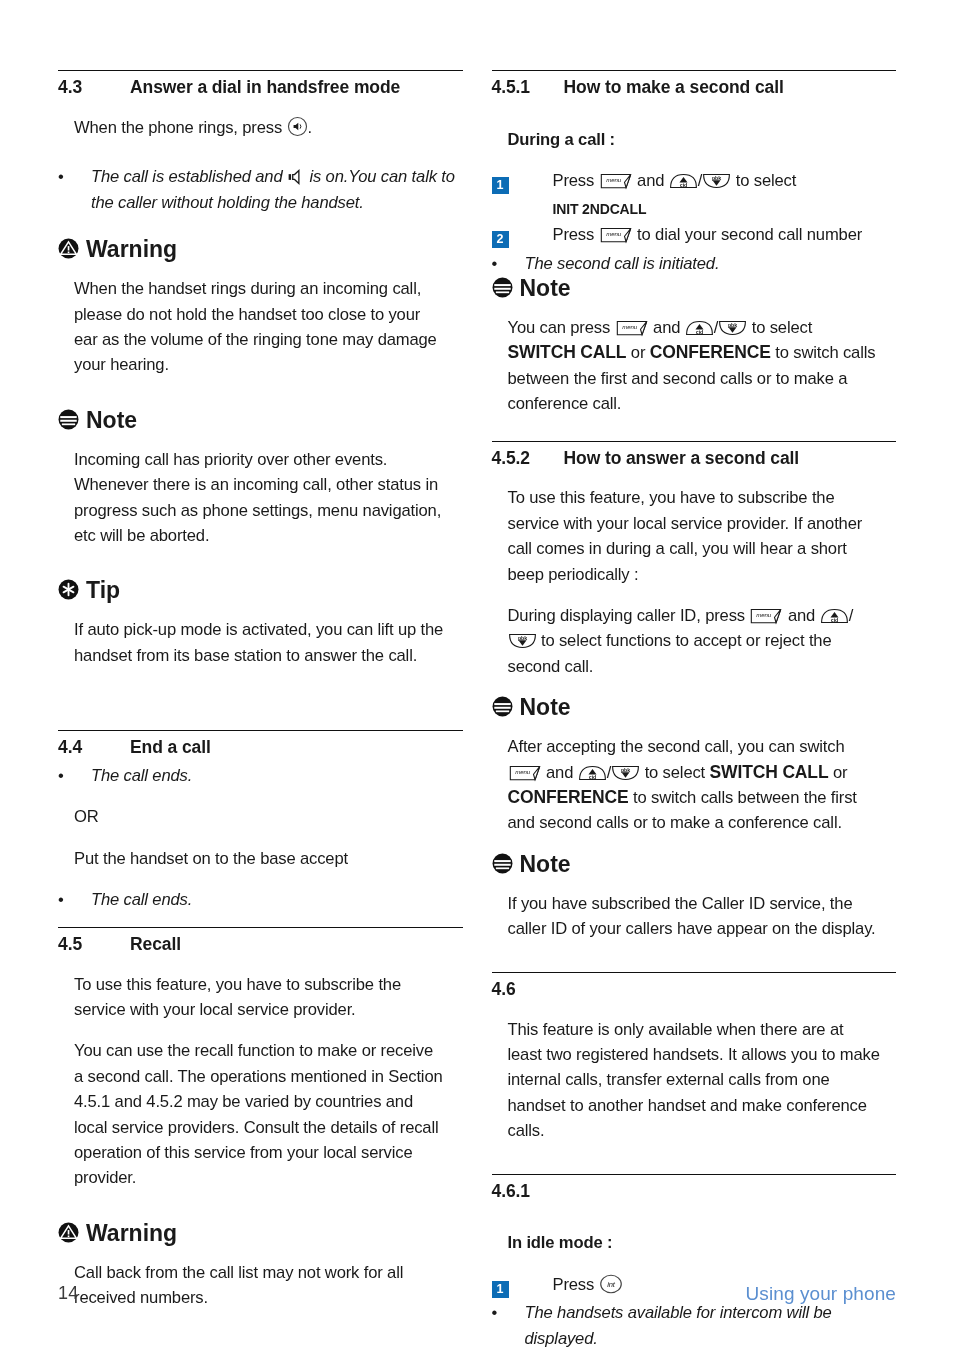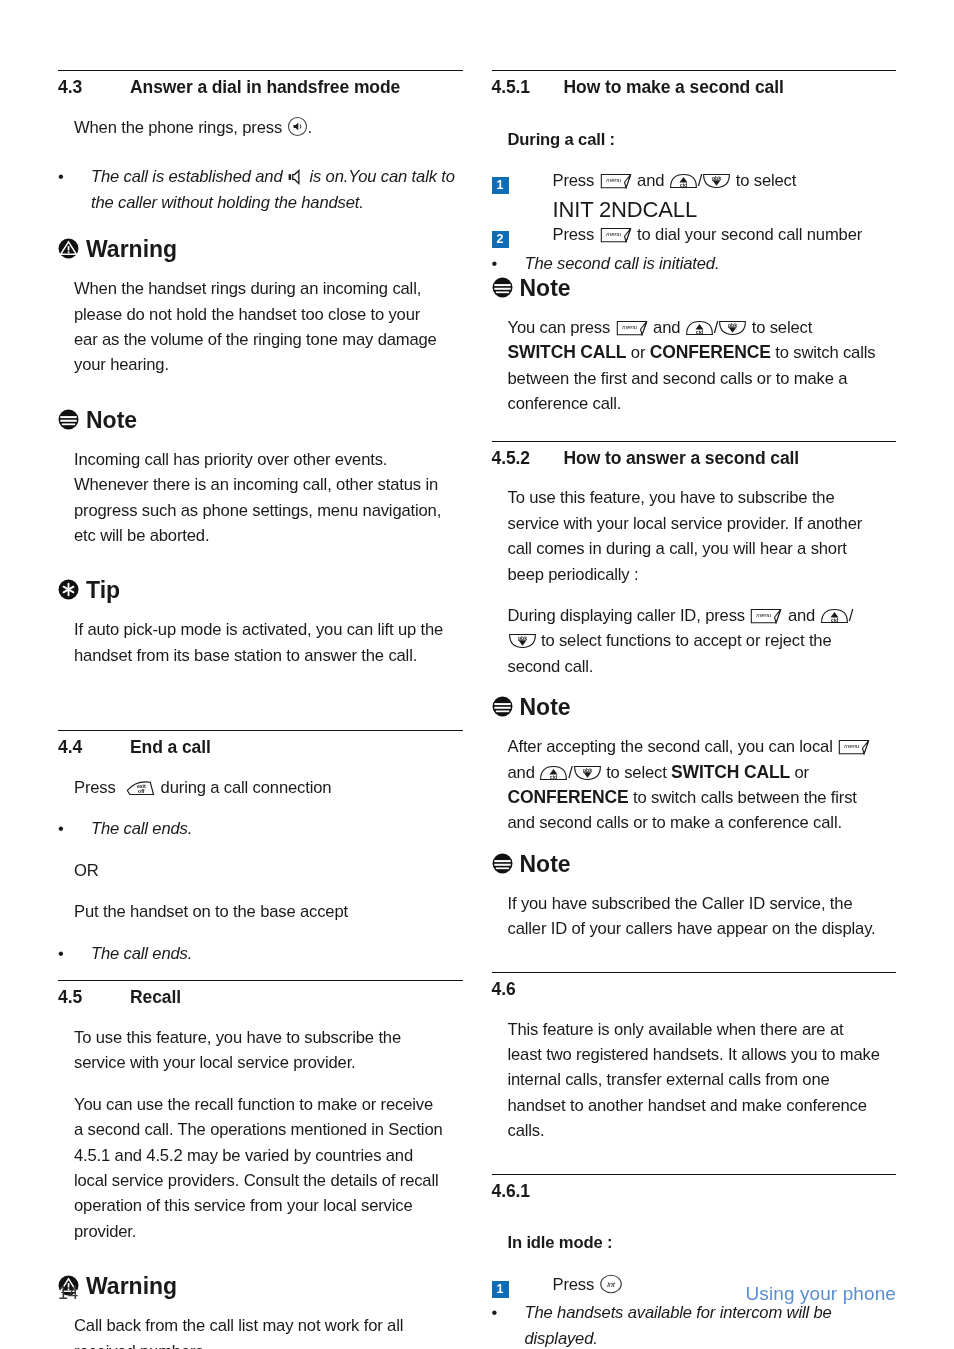--- a/index.html
+++ b/index.html
@@ -94,21 +94,21 @@
     height: 17px;
     line-height: 17px;
     background: #0c6cb5;
     color: #ffffff;
     font-size: 12.5px;
     font-weight: bold;
     text-align: center;
     font-family: "Liberation Sans", sans-serif;
   }
   .step .stext { flex: 1; margin-left: 28px; }
-  .step .stext.bold { font-weight: normal; font-size: 22px; }
+  .step .stext.bold { font-weight: bold; font-size: 14px; }
 
   
   .callout-head {
     display: flex;
     align-items: center;
     gap: 7px;
     font-size: 23px;
     font-weight: bold;
     margin: 0 0 2px 0;
   }
@@ -287,27 +287,20 @@
       <p class="body">If auto pick-up mode is activated, you can lift up the handset from its base station to answer the call.</p>
 
       <div class="spacer-xl"></div>
 
       <div class="rule"></div>
       <div class="h-sec">
         <span class="h-num">4.4</span>
         <span class="h-title">End a call</span>
       </div>
 
-      <p class="body">
-        <span>Press</span>
-        <span class="kicon"><svg width="36" height="18">
-              <use href="#ic-off"></use>
-            </svg></span>
-        <span>during a call connection</span>
-      </p>
 
       <div class="bullet">
         <span class="dot">•</span>
         <span class="btext">The call ends.</span>
       </div>
 
       <p class="body">OR</p>
       <p class="body">Put the handset on to the base accept</p>
 
       <div class="bullet">
@@ -438,21 +431,21 @@
 
       <div class="callout-head">
         <span class="kicon">
             <svg width="21" height="21">
               <use href="#ic-note"></use>
             </svg>
           </span>
         <span class="ctitle">Note</span>
       </div>
       <p class="body">
-        <span>After accepting the second call, you can local</span>
+        <span>After accepting the second call, you can switch</span>
         <span class="kicon"><svg width="34" height="17">
               <use href="#ic-menu"></use>
             </svg></span>
         <span>and</span>
         <span class="kicon"><svg width="29" height="18">
               <use href="#ic-up"></use>
             </svg></span>/<span class="kicon"><svg width="29" height="18">
               <use href="#ic-down"></use>
             </svg></span>
         <span>to select</span>

